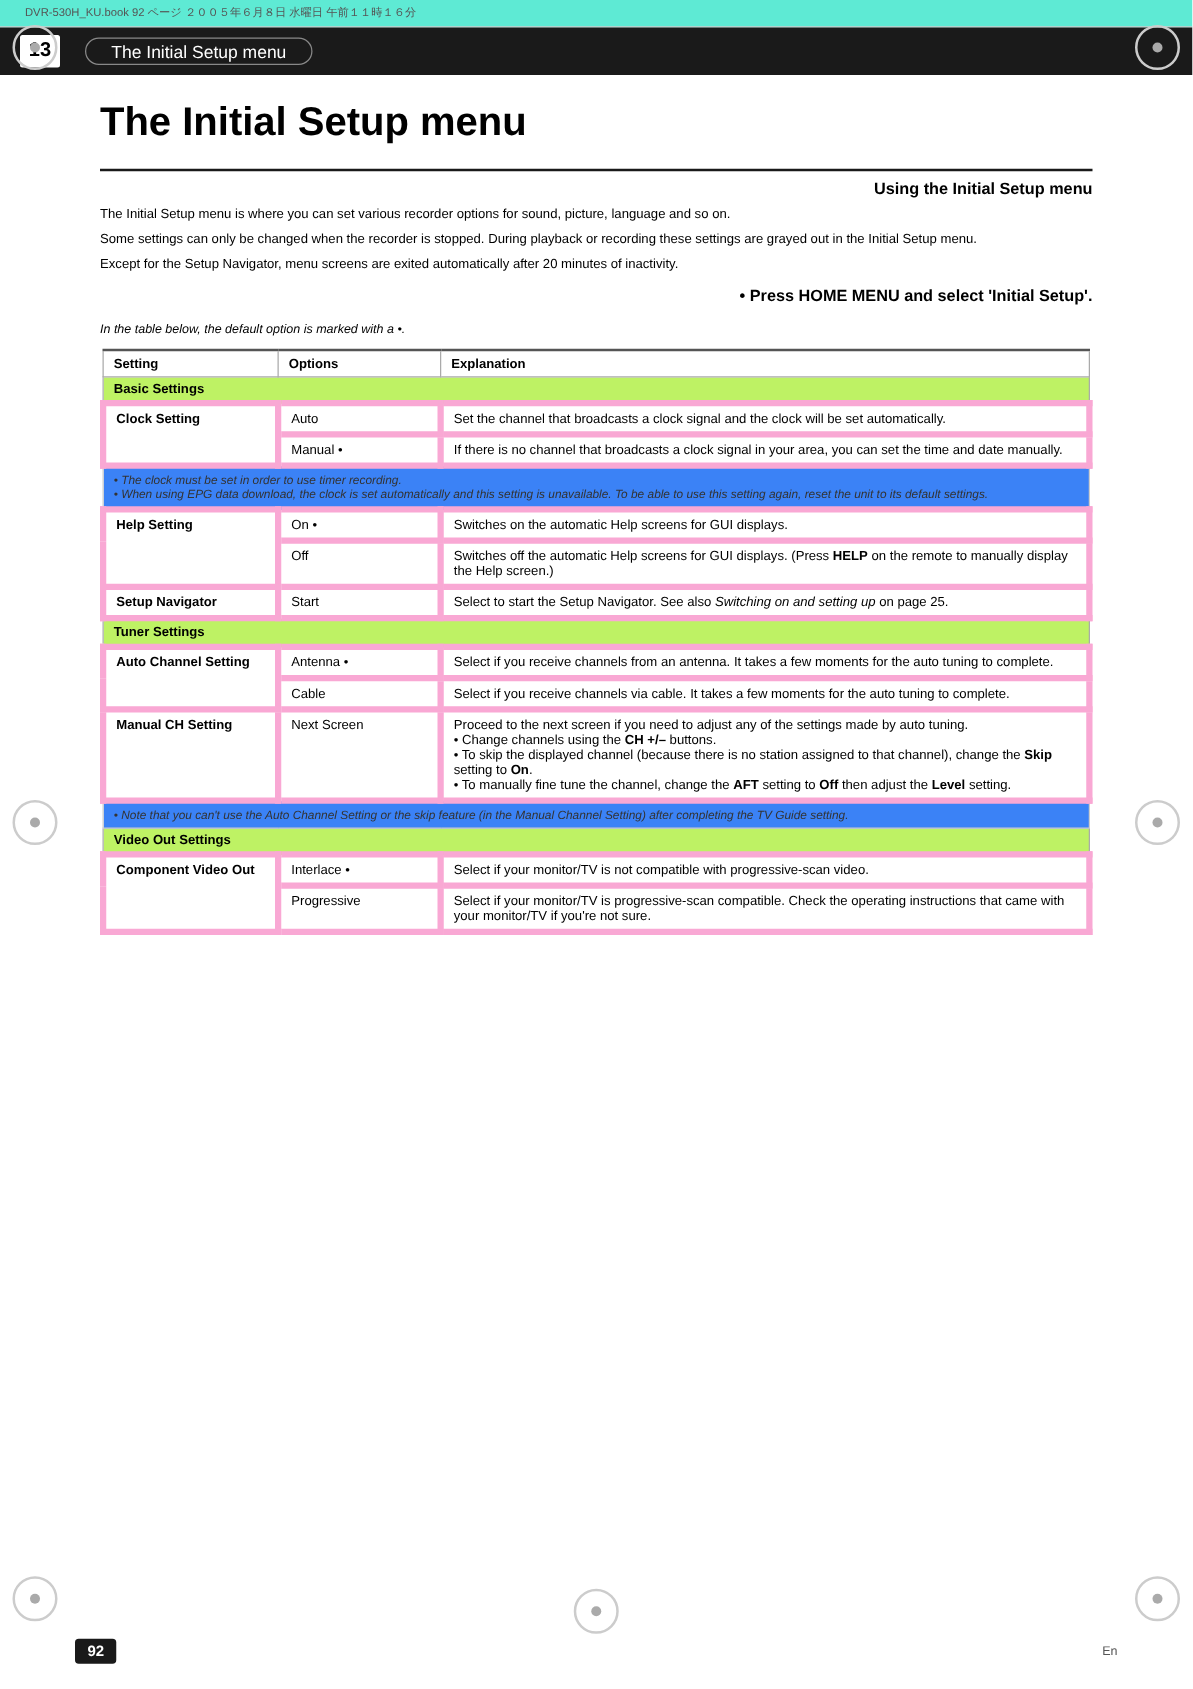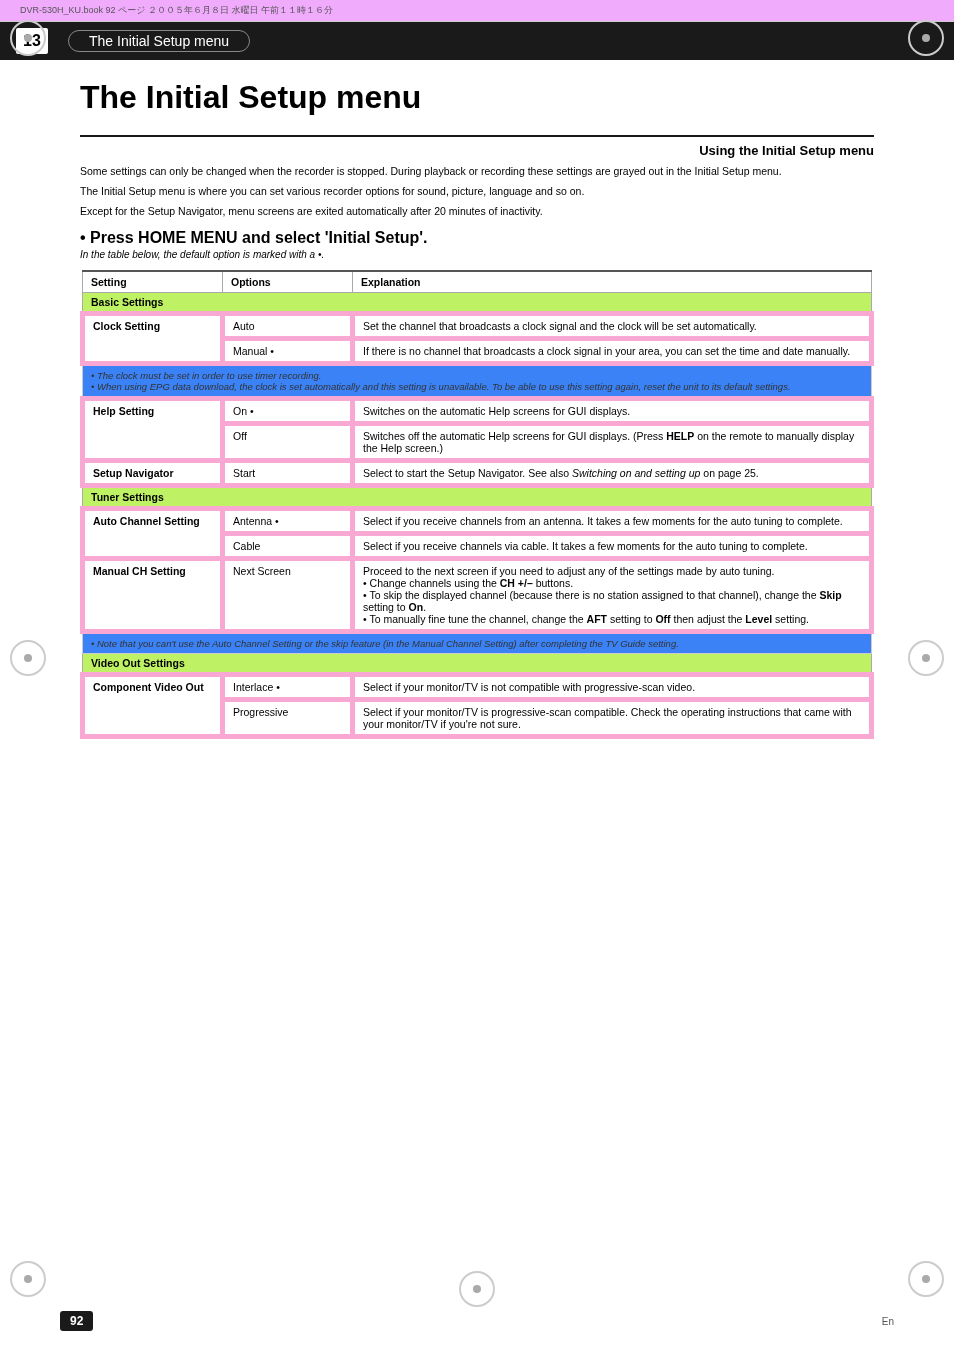--- a/index.html
+++ b/index.html
@@ -9,21 +9,21 @@
       font-size: 11px;
       color: #000;
       width: 954px;
       min-height: 1351px;
       position: relative;
       overflow: hidden;
     }
 
     
     .top-strip {
-      background: #f0abfc;
+      background: #5eead4;
       border-bottom: 1px solid #ccc;
       padding: 4px 20px;
       font-size: 9px;
       color: #555;
       display: flex;
       align-items: center;
     }
 
     
     .chapter-header-bar {
@@ -117,24 +117,25 @@
       text-align: right;
     }
 
     .body-text {
       font-size: 10.5px;
       line-height: 1.5;
       margin-bottom: 4px;
     }
 
     .bullet-instruction {
-      font-size: 16px;
+      font-size: 13px;
       font-weight: bold;
       margin-top: 10px;
-      margin-bottom: 2px;
+      margin-bottom: 14px;
+      text-align: right;
     }
     .bullet-instruction::before {
       content: '• ';
     }
     .italic-note {
       font-style: italic;
       font-size: 10px;
       margin-bottom: 10px;
     }
 
@@ -248,22 +249,22 @@
 </div>
 
 <div class="main-content">
 
   <h1 class="page-main-title">The Initial Setup menu</h1>
 
   <div class="section-divider"></div>
 
   <h2 class="section-heading">Using the Initial Setup menu</h2>
 
+  <p class="body-text">The Initial Setup menu is where you can set various recorder options for sound, picture, language and so on.</p>
   <p class="body-text">Some settings can only be changed when the recorder is stopped. During playback or recording these settings are grayed out in the Initial Setup menu.</p>
-  <p class="body-text">The Initial Setup menu is where you can set various recorder options for sound, picture, language and so on.</p>
   <p class="body-text">Except for the Setup Navigator, menu screens are exited automatically after 20 minutes of inactivity.</p>
 
   <p class="bullet-instruction">Press HOME MENU and select 'Initial Setup'.</p>
   <p class="italic-note">In the table below, the default option is marked with a •.</p>
 
   <table class="settings-table">
     <thead>
       <tr>
         <th>Setting</th>
         <th>Options</th>

